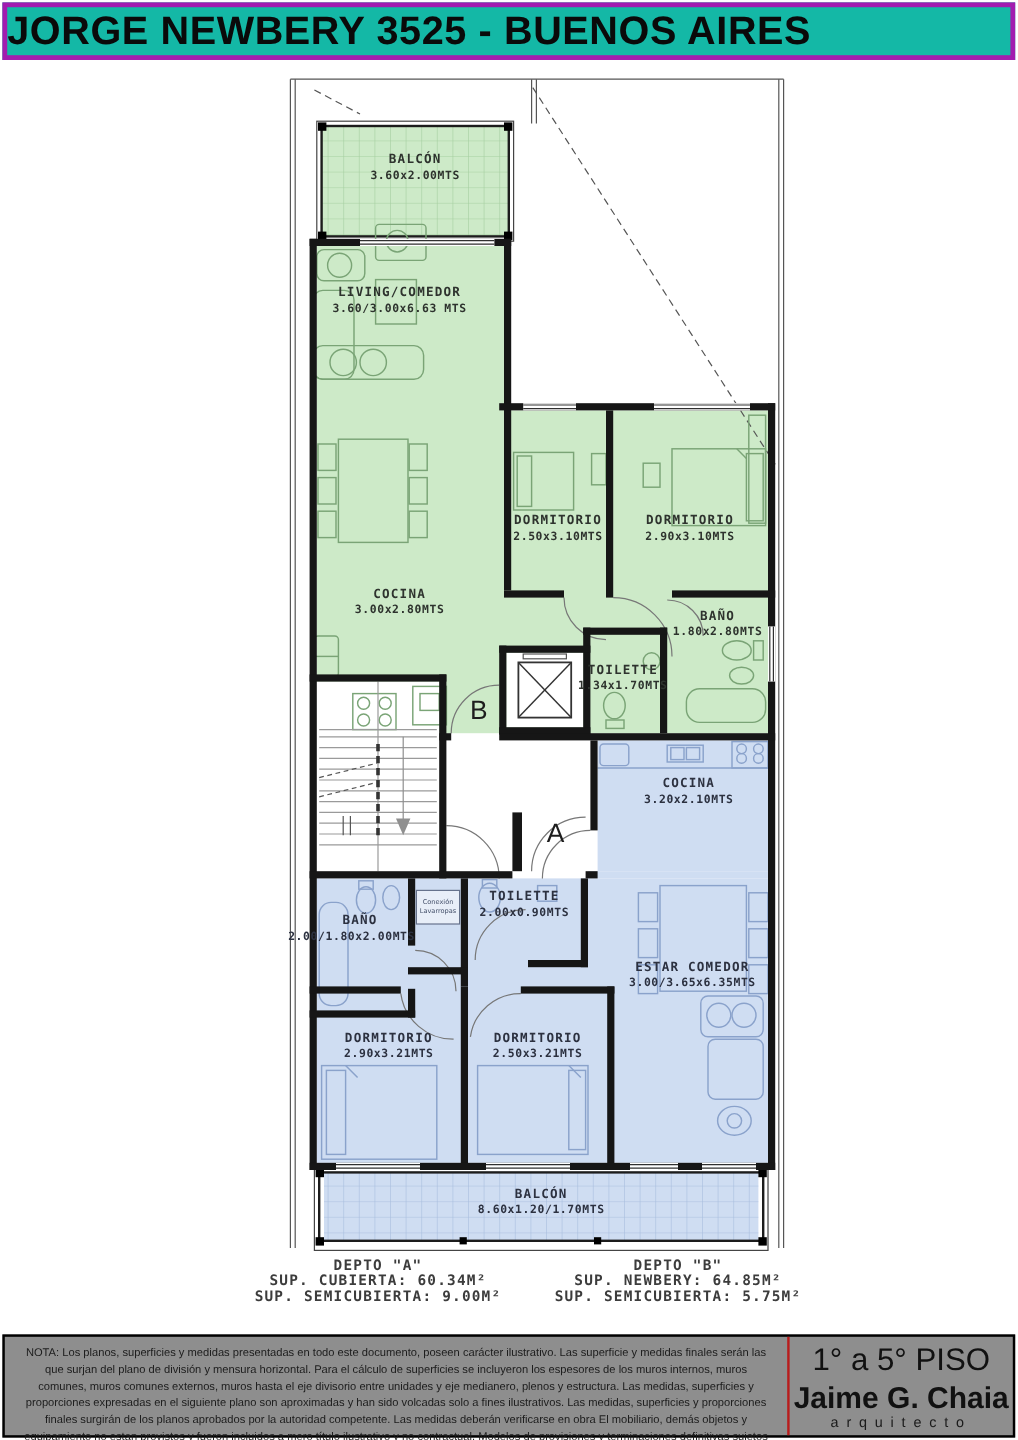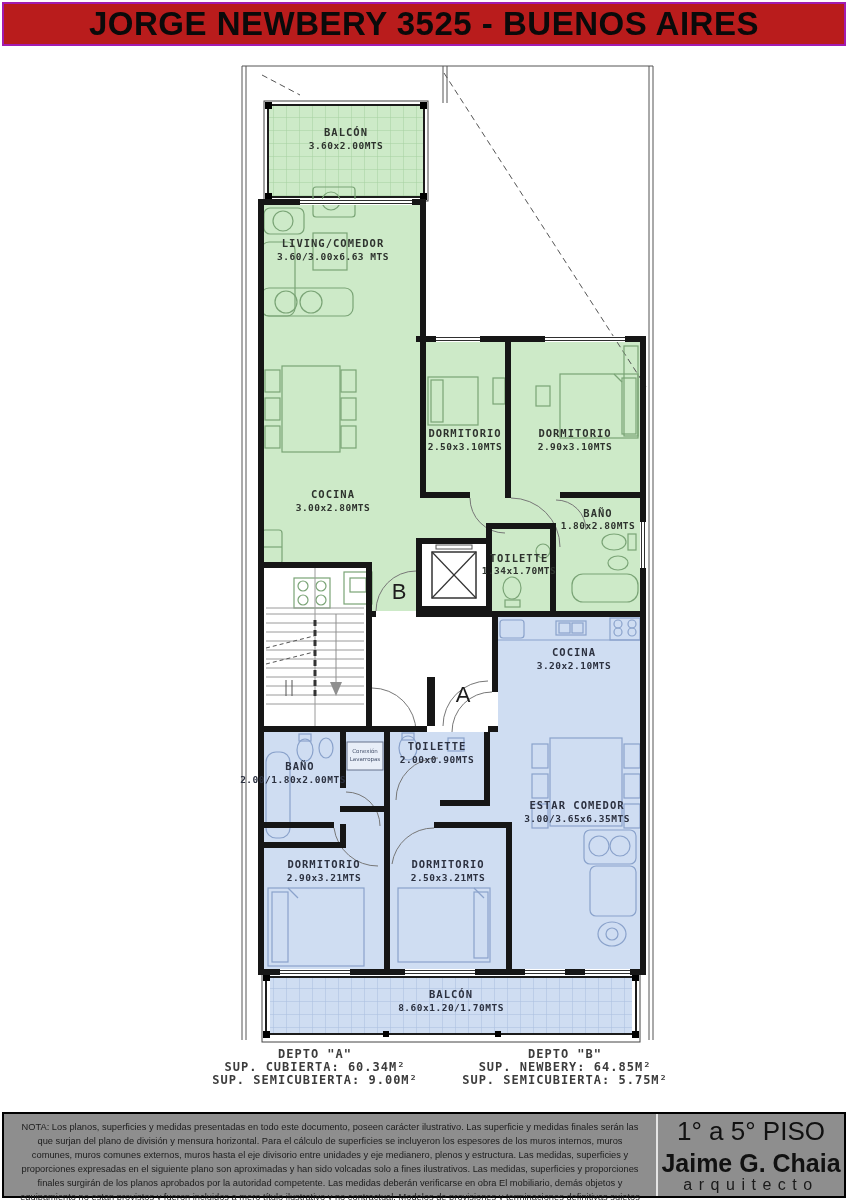--- a/index.html
+++ b/index.html
@@ -1,20 +1,20 @@
 <!DOCTYPE html>
 <html><head>
 <meta charset="utf-8">
 <style>
   html,body{margin:0;padding:0;background:#ffffff;}
   .stage{position:relative;width:848px;height:1200px;background:#fff;overflow:hidden;
          font-family:"Liberation Sans", sans-serif;}
   
-  .titlebar{position:absolute;top:2px;left:2px;right:2px;height:40px;background:#b91c1c;
-            border:2px solid #a21caf;display:flex;align-items:center;justify-content:center;}
+  .titlebar{position:absolute;top:2px;left:2px;right:2px;height:40px;background:#14b8a6;
+            border:4px solid #a21caf;display:flex;align-items:center;justify-content:flex-start;}
   .titlebar span{font-family:"Liberation Sans",sans-serif;font-weight:bold;font-size:33px;
                  letter-spacing:.5px;color:#0a0a0a;white-space:nowrap;}
   
   svg.plan{position:absolute;top:46px;left:0;}
   .wall{fill:#161616;}
   .rl{font-family:"DejaVu Sans Mono",monospace;font-weight:bold;font-size:10.5px;fill:#2e332e;letter-spacing:1px;}
   .rd{font-family:"DejaVu Sans Mono",monospace;font-weight:bold;font-size:9.5px;fill:#2e332e;letter-spacing:.5px;}
   .rlb{fill:#2c3140;} .rdb{fill:#2c3140;}
   .tag{font-family:"Liberation Sans",sans-serif;font-size:22px;fill:#1d1d1d;}
   .furnG{stroke:#7aa476;fill:none;stroke-width:1.2;}
@@ -28,25 +28,25 @@
   .tinytxt{font-family:"DejaVu Sans",sans-serif;font-size:5.5px;fill:#44506a;}
   
   .sumblock{position:absolute;width:230px;text-align:center;
             font-family:"DejaVu Sans Mono",monospace;font-weight:bold;font-size:12px;
             color:#3c3c3c;letter-spacing:1px;line-height:13px;}
   
   .footer{position:absolute;top:1112px;left:2px;right:2px;height:82px;background:#8e8e8e;
           border:2px solid #000;display:flex;}
   .nota{flex:1;padding:7px 14px 0 14px;font-size:9.3px;line-height:1.5;color:#1c1c1c;
         text-align:center;font-family:"Liberation Sans",sans-serif;}
-  .arch{width:186px;border-left:2px solid #e5e5e5;display:flex;flex-direction:column;
+  .arch{width:186px;border-left:2px solid #b91c1c;display:flex;flex-direction:column;
         align-items:center;justify-content:center;}
   .piso{font-size:26px;color:#111;margin-bottom:2px;}
   .archname{font-size:25px;font-weight:bold;color:#111;}
-  .archtitle{font-size:16px;letter-spacing:6.5px;color:#1a1a1a;margin-top:-2px;}
+  .archtitle{font-size:12px;letter-spacing:6.5px;color:#1a1a1a;margin-top:-2px;}
 </style>
 </head>
 <body>
 
 <div class="stage">
 
   <div class="titlebar">
     <span>JORGE NEWBERY 3525 - BUENOS AIRES</span>
   </div>
 

